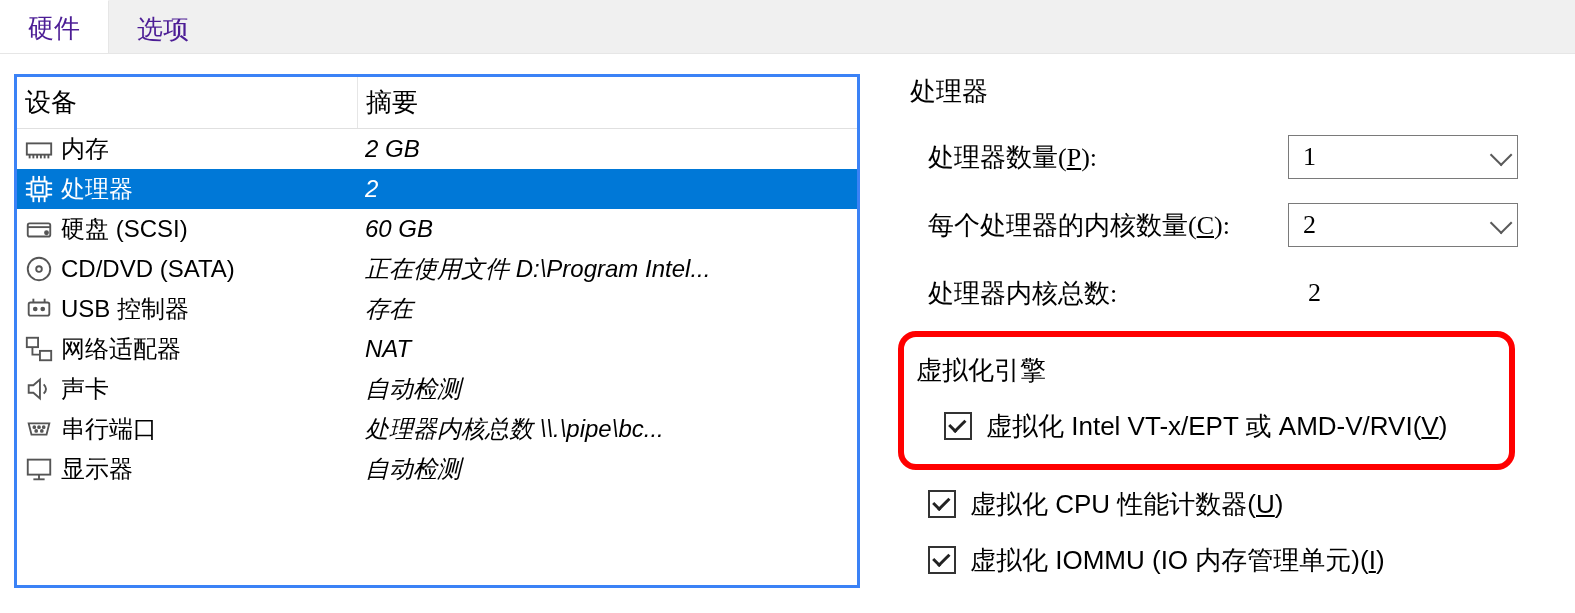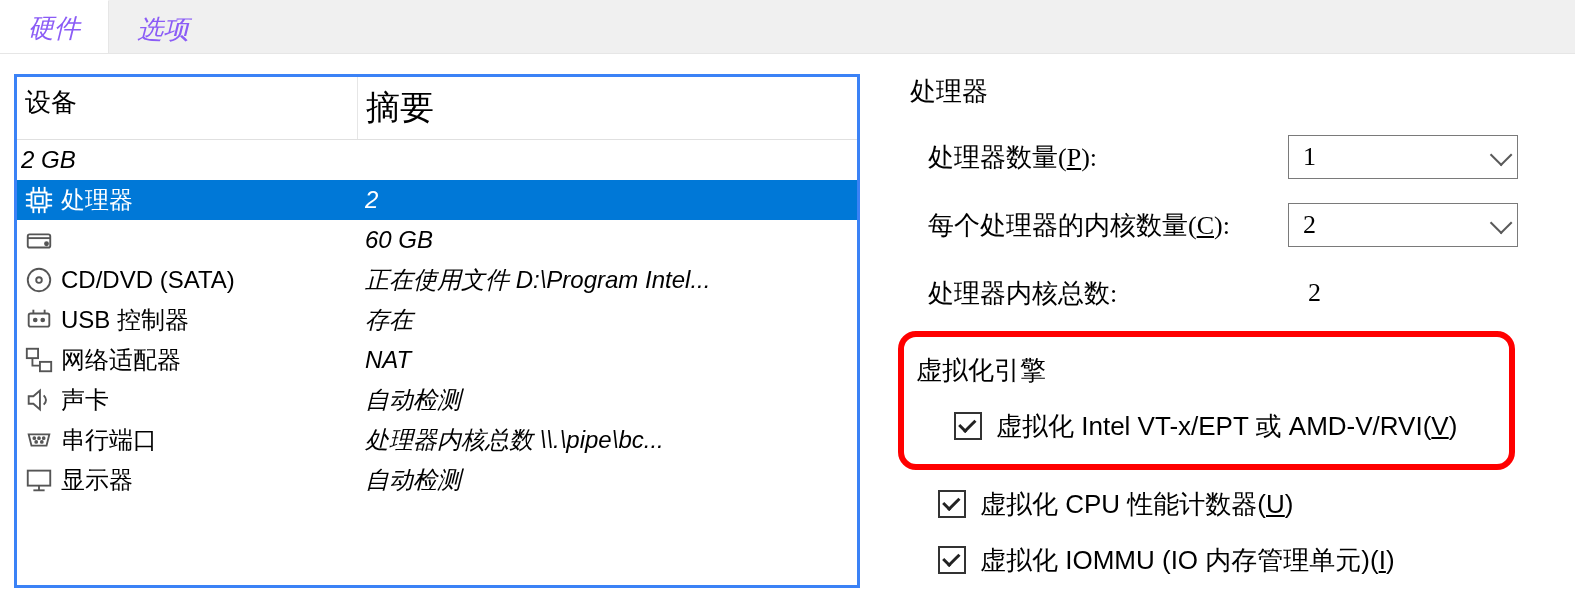--- a/index.html
+++ b/index.html
@@ -23,25 +23,24 @@
     display: flex;
     align-items: stretch;
     background: #f0f0f0;
     height: 54px;
     border-bottom: 1px solid #e6e6e6;
     padding-left: 0px;
   }
   .tab {
     padding: 10px 28px 8px 28px;
     font-size: 26px;
-    color: #8b5cf6;
+    color: #4c1d95;
     background: #f0f0f0;
     cursor: default;
     border-top: 2px solid transparent;
-    font-style: italic;
   }
   .tab.active {
     background: #fff;
     border-top: 1px solid #fff;
     border-right: 1px solid #e6e6e6;
   }
 
   
   .pane-wrap {
     display: flex;
@@ -62,21 +61,21 @@
     border-bottom: 1px solid #e0e0e0;
   }
   .device-header .col-device {
     width: 340px;
     padding: 8px 0 8px 8px;
     font-size: 26px;
   }
   .device-header .col-summary {
     flex: 1;
     padding: 8px 0 8px 8px;
-    font-size: 34px;
+    font-size: 26px;
     border-left: 1px solid #e6e6e6;
   }
 
   .device-row {
     display: flex;
     align-items: center;
     height: 40px;
     padding-left: 4px;
   }
   .device-row.selected {
@@ -161,21 +160,21 @@
     border: 6px solid #ff0000;
     border-radius: 18px;
     padding: 16px 10px 10px 10px;
     margin: 4px 60px 6px 0;
   }
 
   .check-row {
     display: flex;
     align-items: center;
     gap: 14px;
-    margin-left: 40px;
+    margin-left: 30px;
     height: 56px;
     font-size: 26px;
   }
   .checkbox {
     width: 28px; height: 28px;
     border: 2px solid #333;
     display: flex;
     align-items: center;
     justify-content: center;
     flex-shrink: 0;
@@ -199,20 +198,34 @@
 
 <div class="pane-wrap">
 
   <div class="left-panel">
     <div class="device-header">
       <div class="col-device">设备</div>
       <div class="col-summary">摘要</div>
     </div>
 
     <div class="device-row">
+      <div class="dev-cell">
+        <span class="icon-box">
+          <svg width="30" height="30" viewBox="0 0 32 32" fill="none" stroke="#555" stroke-width="2">
+            <rect x="3" y="10" width="26" height="12"></rect>
+            <line x1="6" y1="22" x2="6" y2="26"></line>
+              <line x1="10" y1="22" x2="10" y2="26"></line>
+            <line x1="14" y1="22" x2="14" y2="26"></line>
+              <line x1="18" y1="22" x2="18" y2="26"></line>
+            <line x1="22" y1="22" x2="22" y2="26"></line>
+              <line x1="26" y1="22" x2="26" y2="26"></line>
+          </svg>
+        </span>
+        <span>内存</span>
+      </div>
       <div class="sum-cell">2 GB</div>
     </div>
 
     <div class="device-row selected">
       <div class="dev-cell">
         <span class="icon-box">
           <svg width="30" height="30" viewBox="0 0 32 32" fill="none" stroke="#fff" stroke-width="2">
             <rect x="8" y="8" width="16" height="16"></rect>
             <rect x="12" y="12" width="8" height="8"></rect>
             <line x1="16" y1="2" x2="16" y2="8"></line>
@@ -236,20 +249,21 @@
 
     <div class="device-row">
       <div class="dev-cell">
         <span class="icon-box">
           <svg width="30" height="30" viewBox="0 0 32 32" fill="none" stroke="#555" stroke-width="2">
             <rect x="4" y="10" width="24" height="14" rx="2"></rect>
             <circle cx="24" cy="20" r="1.6" fill="#555"></circle>
             <line x1="4" y1="14" x2="28" y2="14"></line>
           </svg>
         </span>
+        <span>硬盘 (SCSI)</span>
       </div>
       <div class="sum-cell">60 GB</div>
     </div>
 
     <div class="device-row">
       <div class="dev-cell">
         <span class="icon-box">
           <svg width="30" height="30" viewBox="0 0 32 32" fill="none" stroke="#555" stroke-width="2">
             <circle cx="16" cy="16" r="12"></circle>
             <circle cx="16" cy="16" r="3"></circle>

